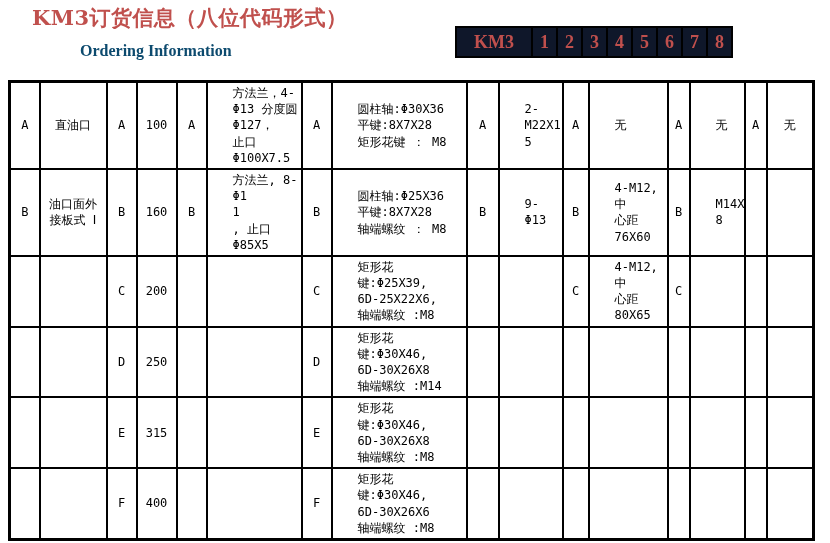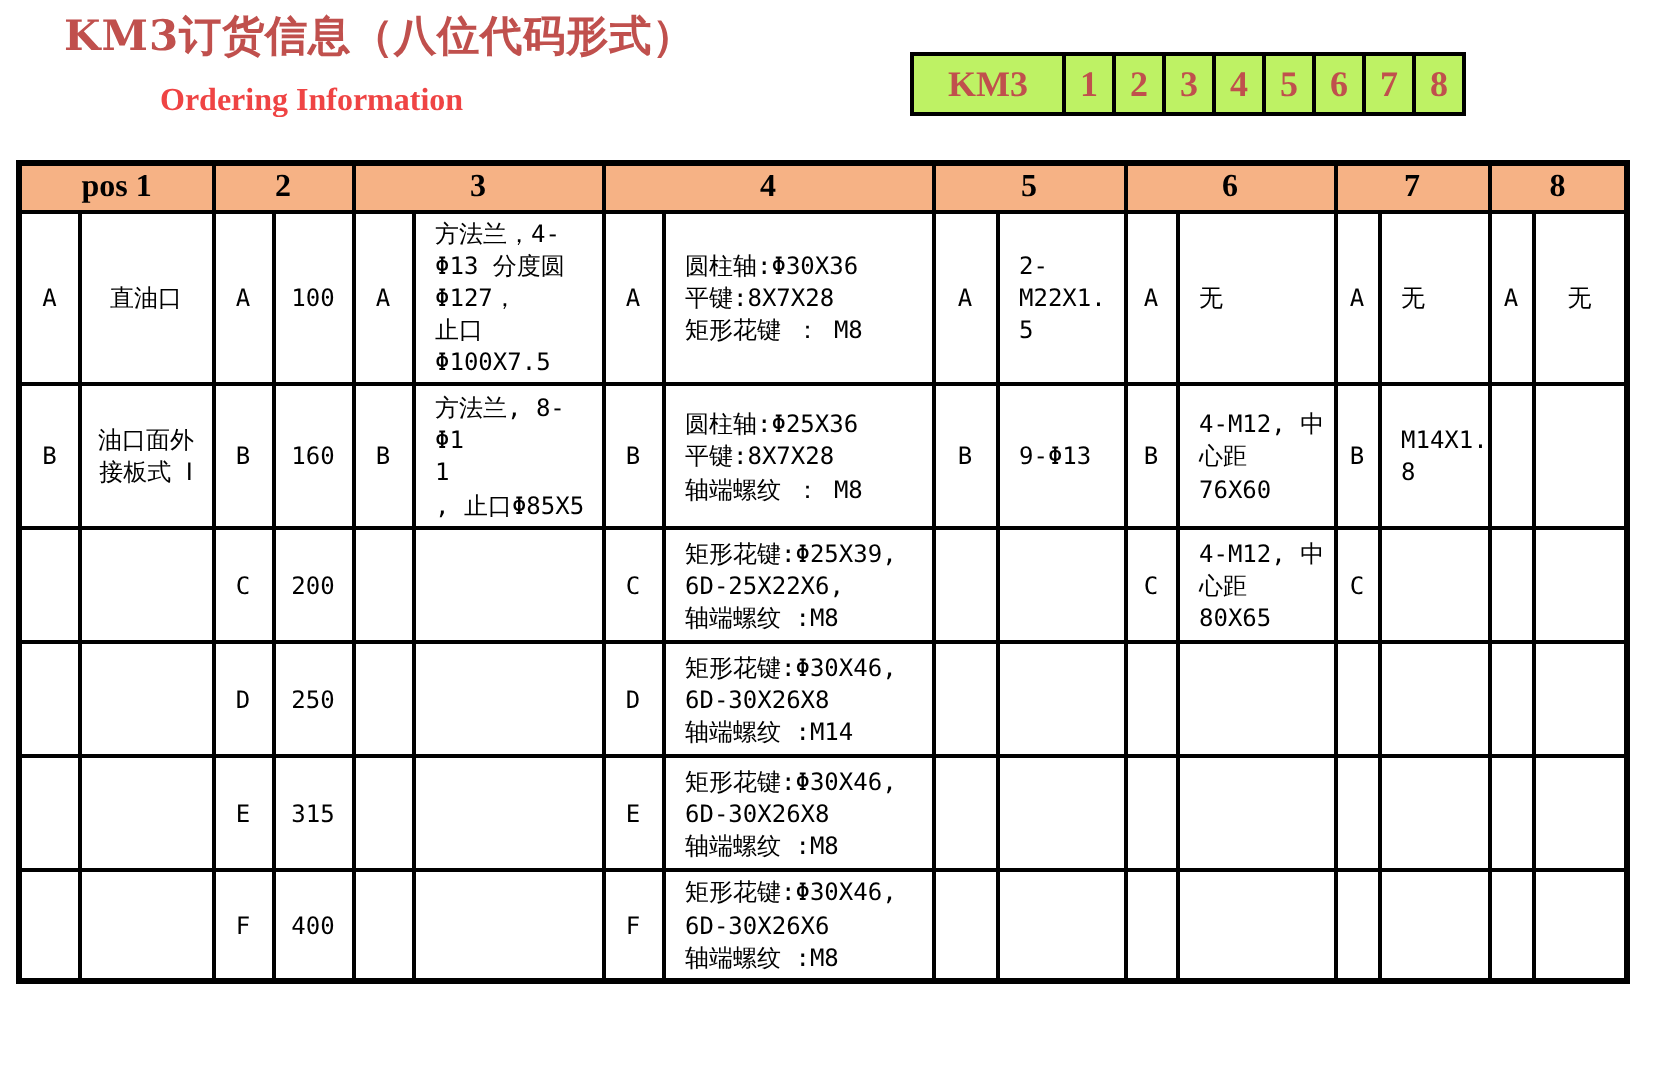--- a/index.html
+++ b/index.html
@@ -8,30 +8,30 @@
     font-family:"DejaVu Sans",sans-serif;position:relative;
   }
   
   .title-block{position:absolute;left:32px;top:4px;}
   .title{
     font-family:"DejaVu Serif","DejaVu Sans",serif;
     font-size:21px;font-weight:bold;color:#c0504d;margin:0;letter-spacing:0.5px;
   }
   .subtitle{
     font-family:"Liberation Serif","DejaVu Serif",serif;
-    font-size:16px;font-weight:bold;color:#ef4444;margin:10px 0 0 48px;
+    font-size:16px;font-weight:bold;color:#0c4a6e;margin:10px 0 0 48px;
   }
   
   .code-strip{
     position:absolute;left:455px;top:26px;display:flex;align-items:stretch;height:32px;
   }
   .code-box{
     border:2px solid #000;margin-left:-2px;display:flex;align-items:center;justify-content:center;
     font-family:"Liberation Serif","DejaVu Serif",serif;
-    font-weight:bold;color:#c0504d;font-size:18px;background:#bef264;box-sizing:border-box;
+    font-weight:bold;color:#c0504d;font-size:18px;background:#0f172a;box-sizing:border-box;
   }
   .code-box.prefix{width:78px;margin-left:0;}
   .code-box.digit{width:27px;}
   .code-digits{display:flex;}
   
   .tbl-wrap{position:absolute;left:8px;top:80px;}
   table{
     border-collapse:collapse;table-layout:fixed;width:804px;
     border:3px solid #000;
   }
@@ -47,21 +47,21 @@
   tr.label-row th{
     background:#ffffff;height:48px;font-size:15px;font-weight:bold;
     text-align:center;line-height:1.25;padding:0 2px;
     font-family:"DejaVu Sans",sans-serif;
   }
   td{
     font-family:"DejaVu Sans Mono","DejaVu Sans",monospace;
     font-size:12px;line-height:1.35;padding:2px 3px;background:#fff;color:#000;
   }
   td.c-center{text-align:center;}
-  td.c-left{text-align:left;padding-left:10px;}
+  td.c-left{text-align:left;padding-left:25px;}
 </style>
 </head>
 <body>
 
 <div class="title-block">
   <h1 class="title">KM3订货信息（八位代码形式）</h1>
   <div class="subtitle">Ordering Information</div>
 </div>
 
 <div class="code-strip">
@@ -92,30 +92,20 @@
       <col style="width:32px">
         <col style="width:64px">
       <col style="width:26px">
         <col style="width:79px">
       <col style="width:22px">
         <col style="width:55px">
       <col style="width:22px">
         <col style="width:47px">
     </colgroup>
     <thead>
-      <tr class="pos-row">
-        <th colspan="2">pos 1</th>
-        <th colspan="2">2</th>
-        <th colspan="2">3</th>
-        <th colspan="2">4</th>
-        <th colspan="2">5</th>
-        <th colspan="2">6</th>
-        <th colspan="2">7</th>
-        <th colspan="2">8</th>
-      </tr>
     </thead>
     <tbody>
         <tr style="height: 86px;">
           <td class="c-center">A</td>
           <td class="c-center">直油口</td>
           <td class="c-center">A</td>
           <td class="c-center">100</td>
           <td class="c-center">A</td>
           <td class="c-left">方法兰，4-
 Φ13 分度圆

